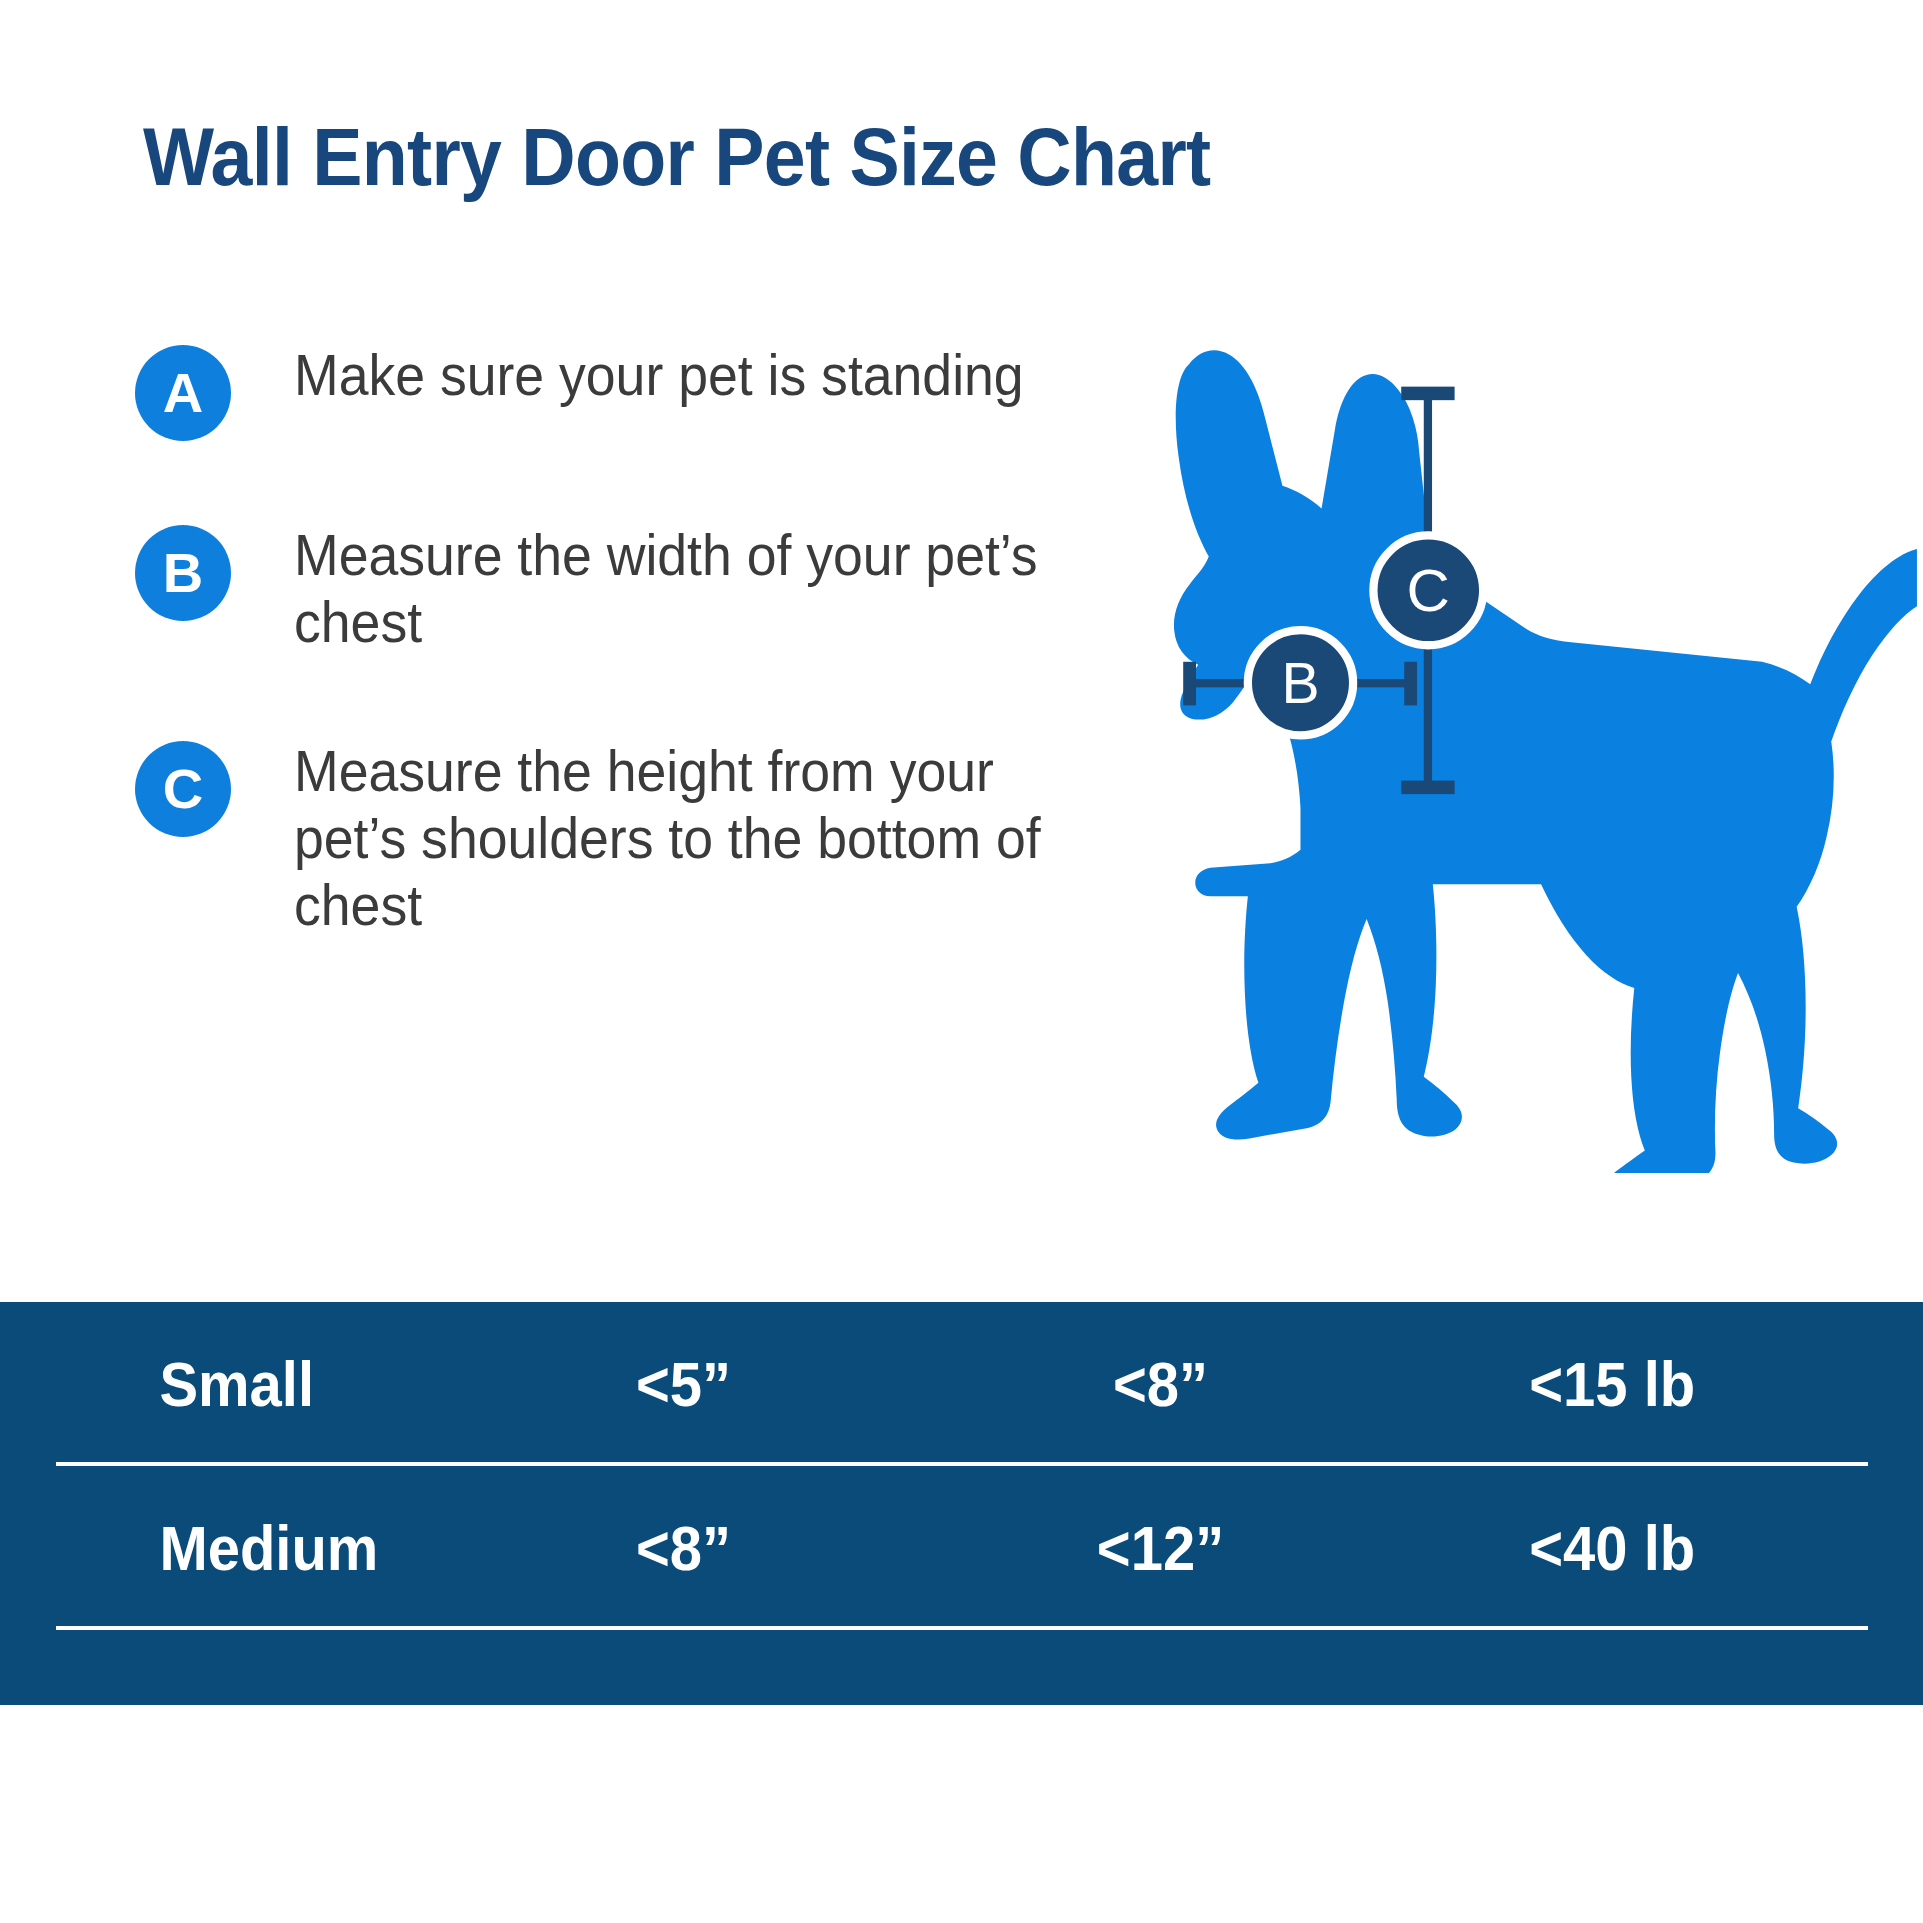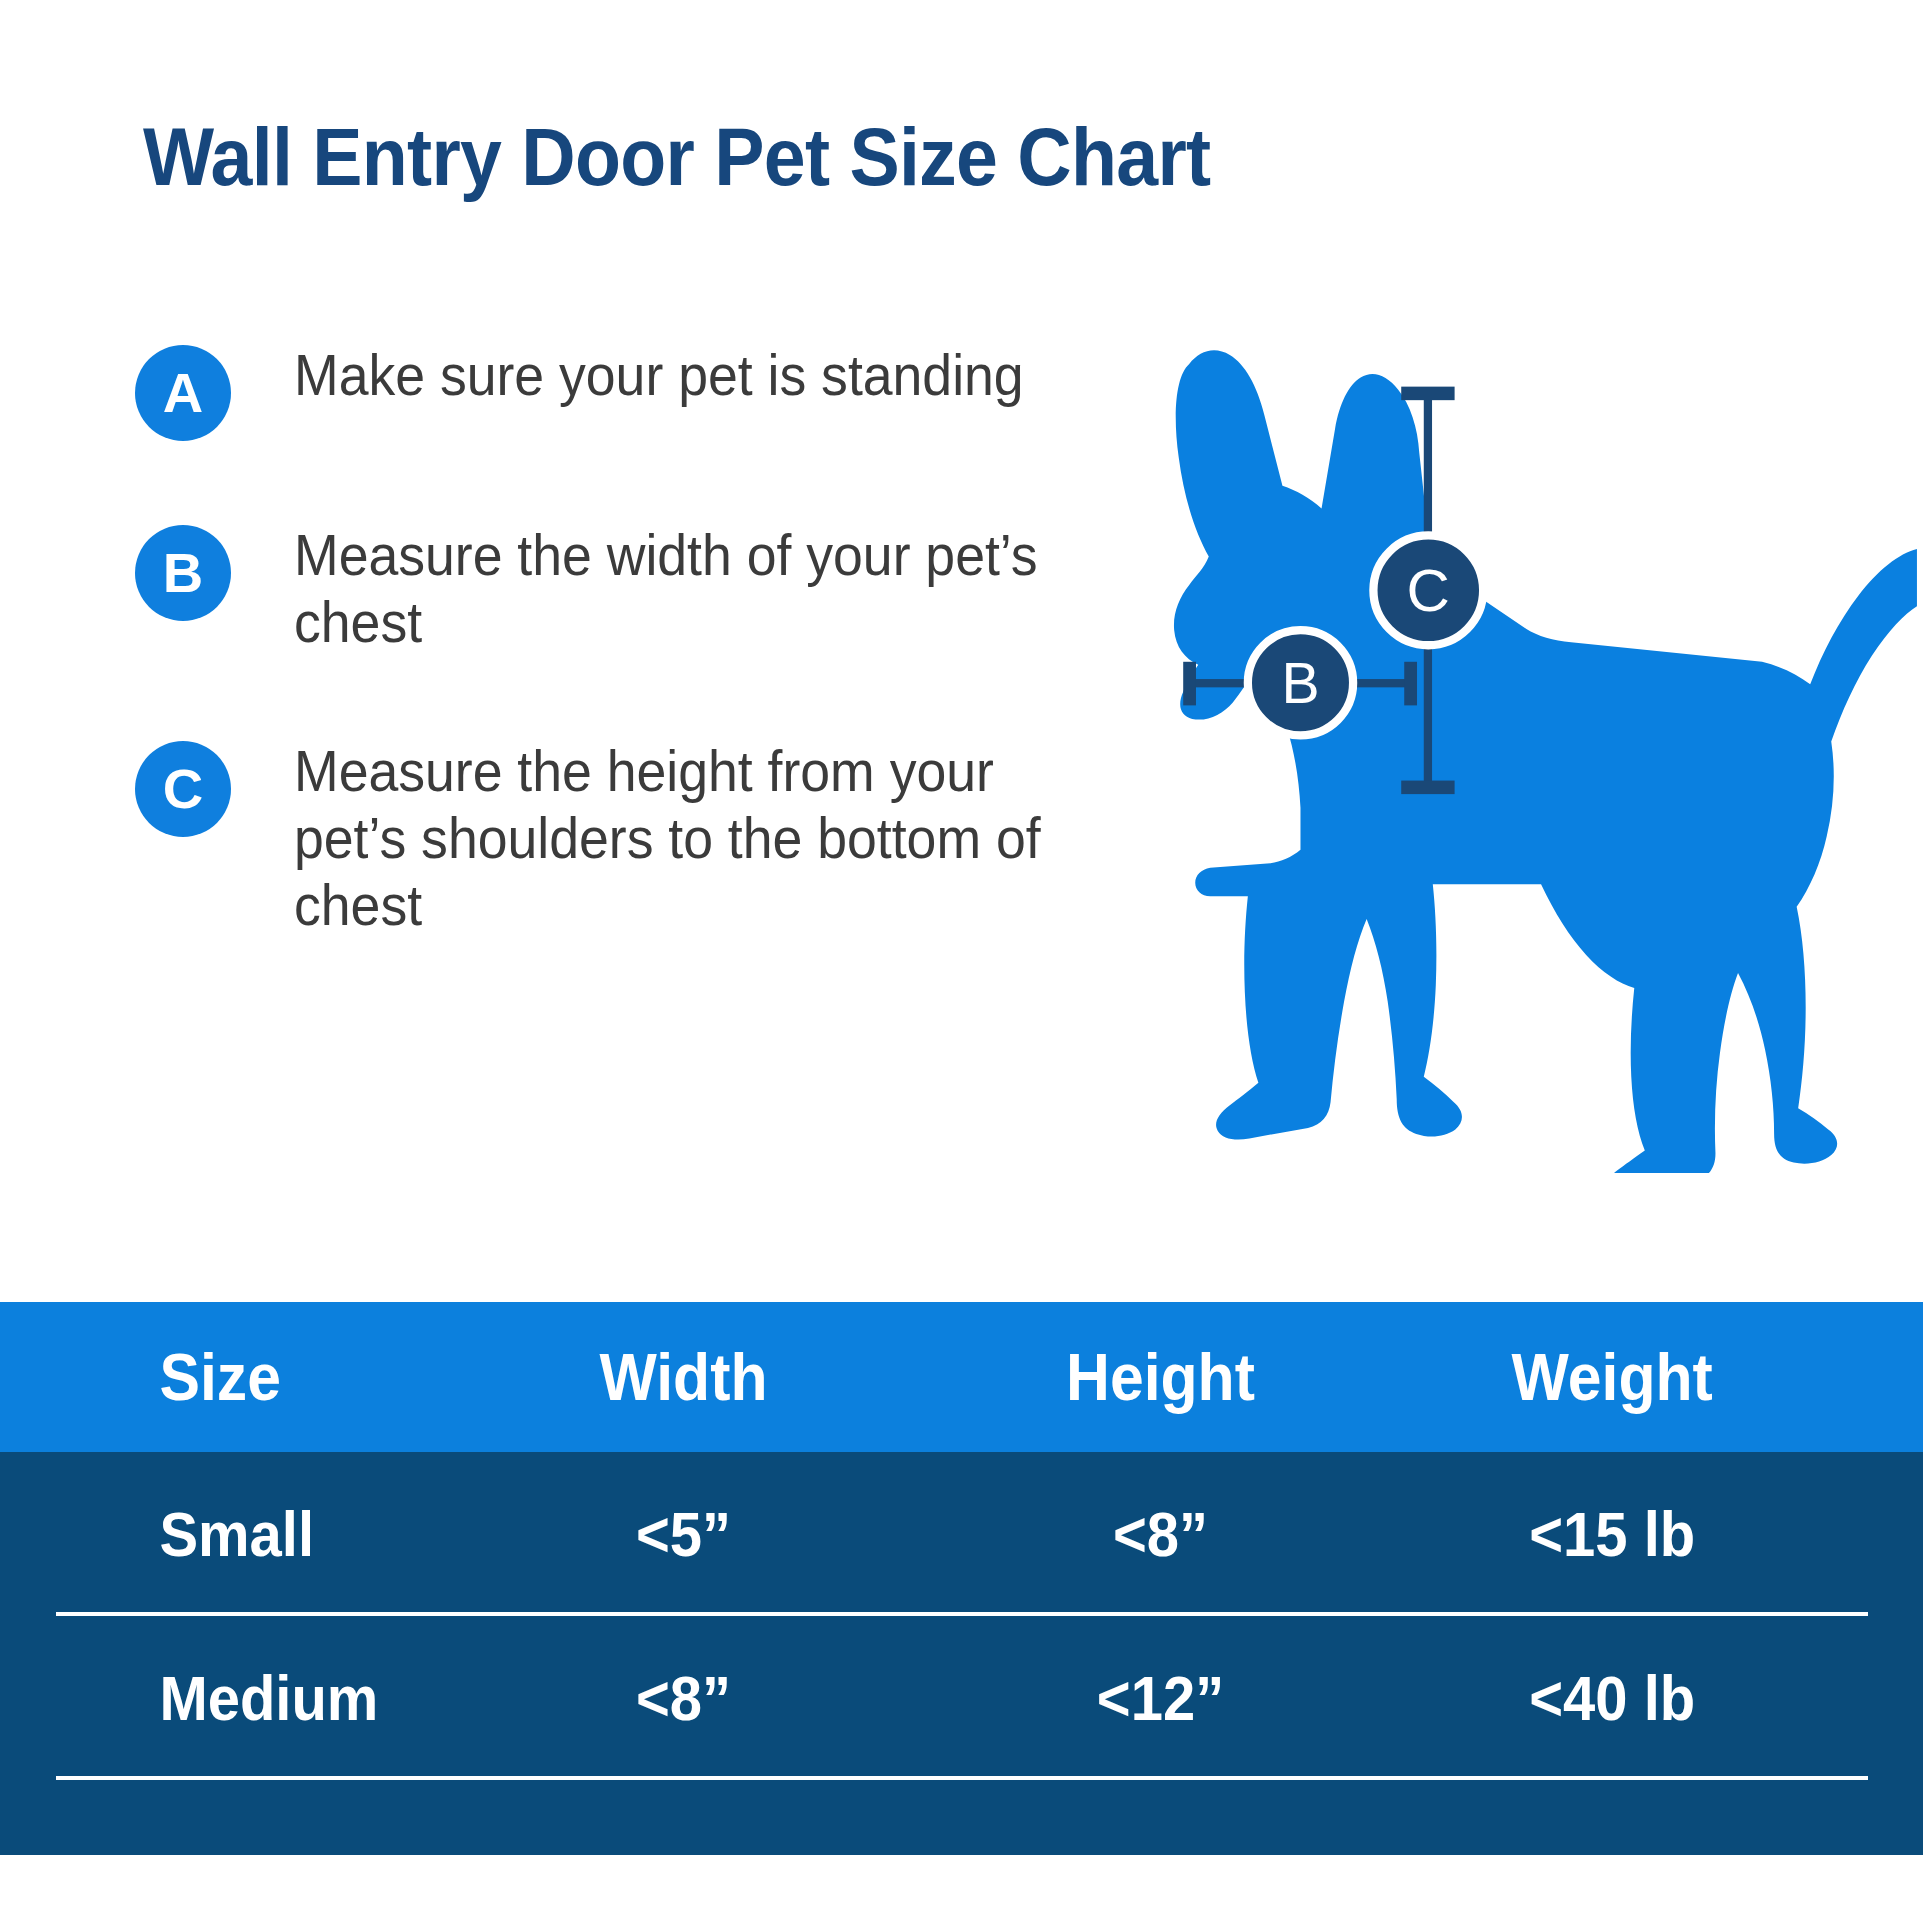--- a/index.html
+++ b/index.html
@@ -251,26 +251,20 @@
     <g>
       <circle cx="410" cy="345" r="73" fill="#1a4877" stroke="#ffffff" stroke-width="11"></circle>
       <text x="410" y="345" fill="#ffffff" font-family="Liberation Sans, sans-serif" font-size="80" text-anchor="middle" dominant-baseline="central">C</text>
     </g>
 
   </svg>
 </div>
 
 <div class="size-table">
 
-  <div class="table-header">
-    <div class="col col-size">Size</div>
-    <div class="col col-width">Width</div>
-    <div class="col col-height">Height</div>
-    <div class="col col-weight">Weight</div>
-  </div>
 
   <div class="table-body">
 
     <div class="table-row with-divider">
       <div class="col col-size">Small</div>
       <div class="col col-width">&lt;5”</div>
       <div class="col col-height">&lt;8”</div>
       <div class="col col-weight">&lt;15 lb</div>
     </div>
 

